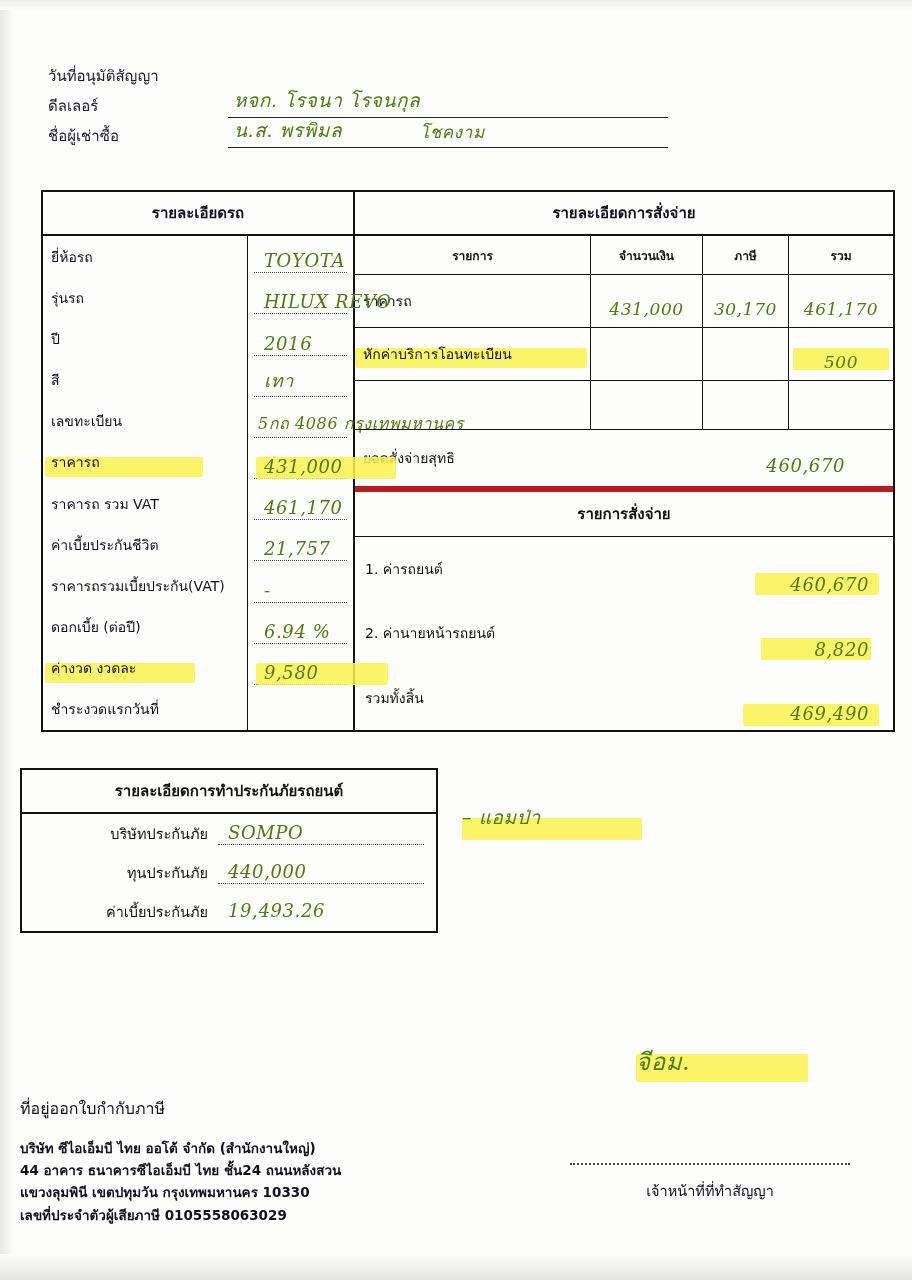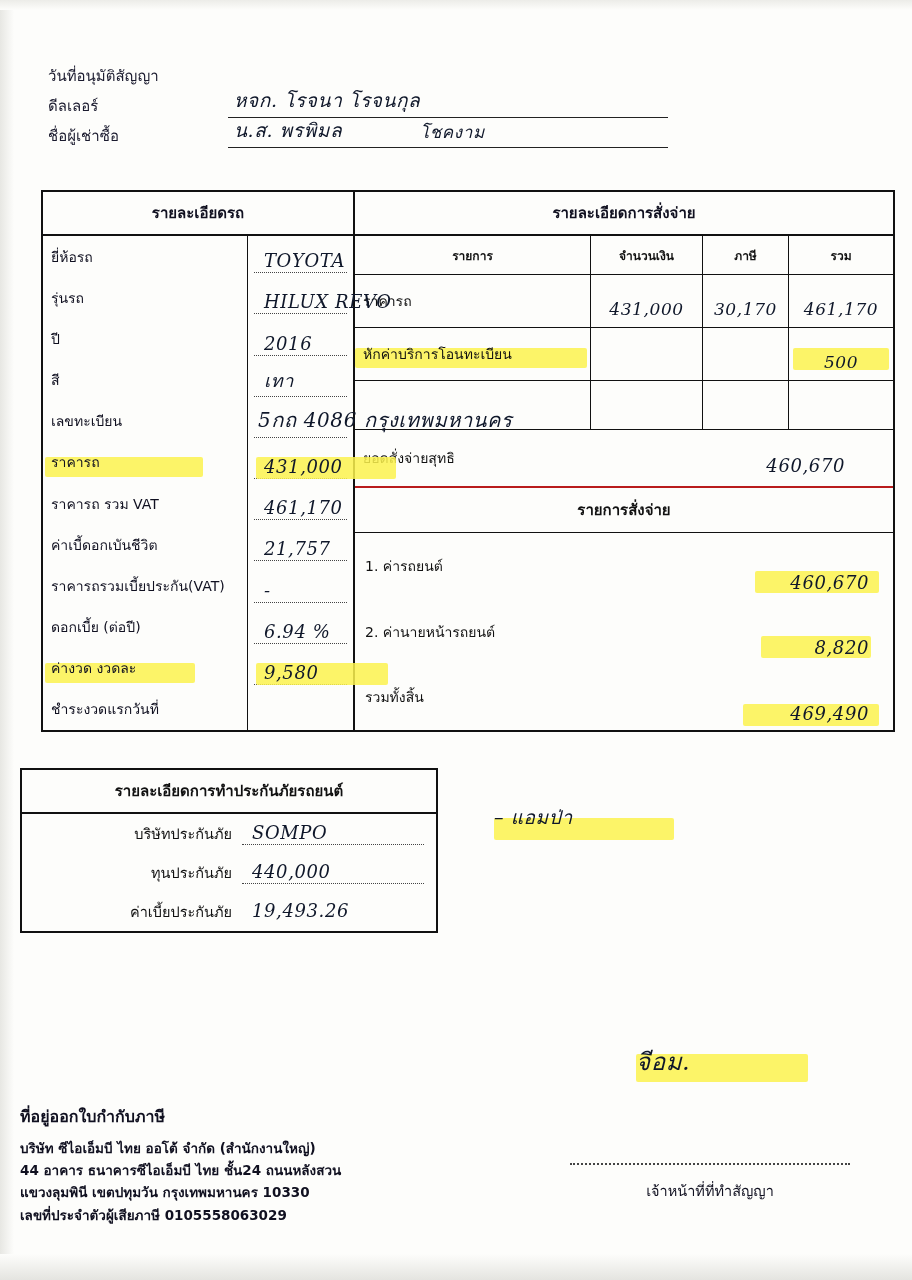--- a/index.html
+++ b/index.html
@@ -60,21 +60,21 @@
     position: relative;
     height: 26px;
   }
   .hdr-line .rule {
     position: absolute;
     left: 0; right: 0; bottom: 0;
     border-bottom: 1.3px solid #222;
   }
   .hand {
     font-family: "DejaVu Serif", serif;
-    color: #0f172a;
+    color: #4d7c0f;
     font-style: italic;
     letter-spacing: .6px;
     white-space: nowrap;
   }
   .hdr-line .hand {
     position: absolute;
     bottom: 3px;
     left: 6px;
     font-size: 19px;
   }
@@ -211,21 +211,21 @@
     border-bottom: 1.6px solid #111;
     display: flex;
   }
   .rt-blank .col-item,
   .rt-blank .col-amt,
   .rt-blank .col-vat,
   .rt-blank .col-tot { box-sizing: border-box; }
 
   .rt-net {
     height: 56px;
-    border-bottom: 2px solid #b91c1c;
+    border-bottom: 6px solid #b91c1c;
     display: flex;
     align-items: center;
     position: relative;
     text-align: center;
   }
   .rt-net .netlbl {
     padding-left: 8px;
     font-size: 14px;
   }
   .rt-net .nethand {
@@ -287,21 +287,20 @@
     align-items: center;
     justify-content: center;
     font-size: 15px;
     font-weight: bold;
   }
   .ins-row {
     flex: 1;
     display: flex;
     align-items: center;
     position: relative;
-    padding-left: 24px;
   }
   .ins-row .ilbl {
     width: 196px;
     text-align: right;
     padding-right: 10px;
     font-size: 14.5px;
     box-sizing: border-box;
   }
   .ins-row .ival {
     flex: 1;
@@ -329,22 +328,22 @@
 
   
   .footer {
     position: absolute;
     left: 20px;
     bottom: 54px;
     width: 430px;
   }
   .footer .ftitle {
     font-size: 16px;
-    font-weight: bold;
-    margin-bottom: 8px;
+    font-weight: normal;
+    margin-bottom: 16px;
     color: #101020;
   }
   .footer .fline {
     font-size: 13.5px;
     line-height: 1.65;
     color: #101020;
     font-weight: bold;
   }
   .sign-area {
     position: absolute;
@@ -433,21 +432,21 @@
           <div class="valcell">
             <div class="dots"></div>
             <span class="hand">เทา</span>
           </div>
         </div>
 
         <div class="lrow">
           <div class="lbl">เลขทะเบียน</div>
           <div class="valcell">
             <div class="dots"></div>
-            <span class="hand" style="font-size:20px;left:10px;">5กถ 4086 กรุงเทพมหานคร</span>
+            <span class="hand" style="font-size:16px;left:10px;">5กถ 4086 กรุงเทพมหานคร</span>
           </div>
         </div>
 
         <div class="lrow">
           <div class="hl" style="left:2px;bottom:6px;width:158px;height:20px;"></div>
           <div class="lbl">ราคารถ</div>
           <div class="valcell">
             <div class="hl" style="left:8px;bottom:4px;width:140px;height:22px;"></div>
             <div class="dots"></div>
             <span class="hand">431,000</span>
@@ -456,21 +455,21 @@
 
         <div class="lrow">
           <div class="lbl">ราคารถ รวม VAT</div>
           <div class="valcell">
             <div class="dots"></div>
             <span class="hand">461,170</span>
           </div>
         </div>
 
         <div class="lrow">
-          <div class="lbl">ค่าเบี้ดอกเบันชีวิต</div>
+          <div class="lbl">ค่าเบี้ยประกันชีวิต</div>
           <div class="valcell">
             <div class="dots"></div>
             <span class="hand">21,757</span>
           </div>
         </div>
 
         <div class="lrow">
           <div class="lbl">ราคารถรวมเบี้ยประกัน(VAT)</div>
           <div class="valcell">
             <div class="dots"></div>
@@ -604,21 +603,21 @@
     </div>
 
     <div class="ins-row">
       <div class="ilbl">ค่าเบี้ยประกันภัย</div>
       <div class="ival">
         <span class="hand">19,493.26</span>
       </div>
     </div>
   </div>
 
-  <div class="annot" style="left:462px; top:802px; width:186px;margin-left:32px;">
+  <div class="annot" style="left:462px; top:802px; width:186px;">
     <div class="hl" style="left:0;top:16px;width:180px;height:22px;position:absolute;"></div>
     <span class="hand" style="position:relative;z-index:2;">– แอมป่า</span>
   </div>
 
   <div class="annot" style="left:636px; top:1042px; width:180px;">
     <div class="hl" style="left:0;top:12px;width:172px;height:28px;position:absolute;"></div>
     <span class="hand" style="position:relative;z-index:2;font-size:24px;">จีอม.</span>
   </div>
 
   <div class="footer">

